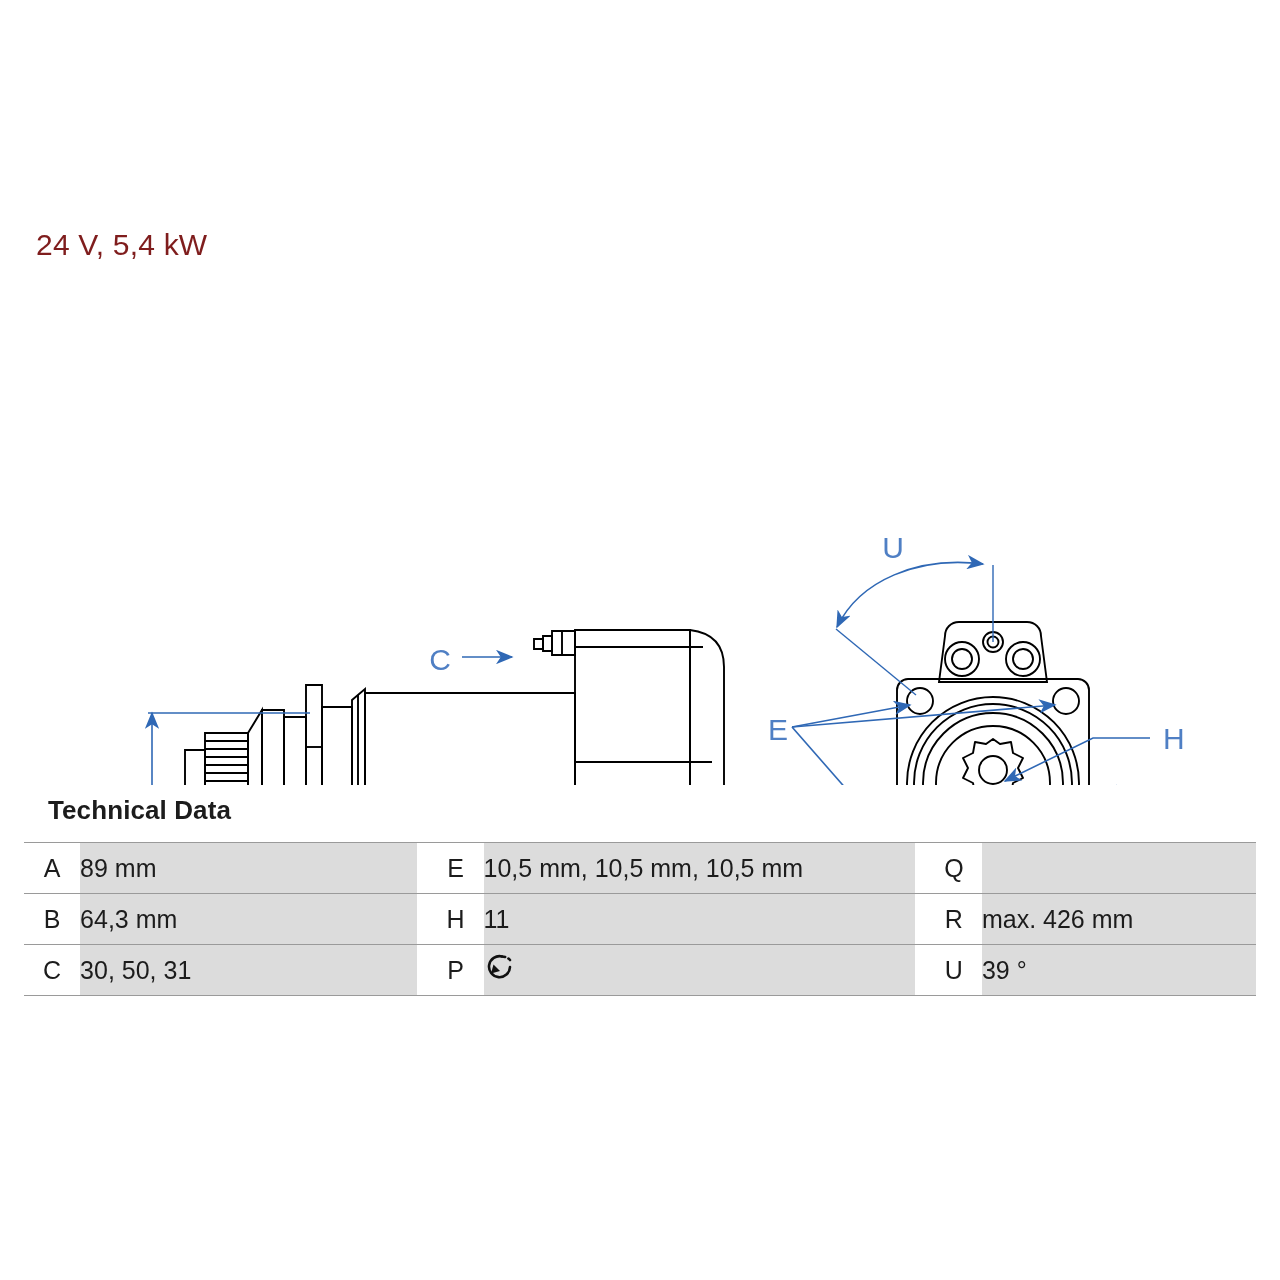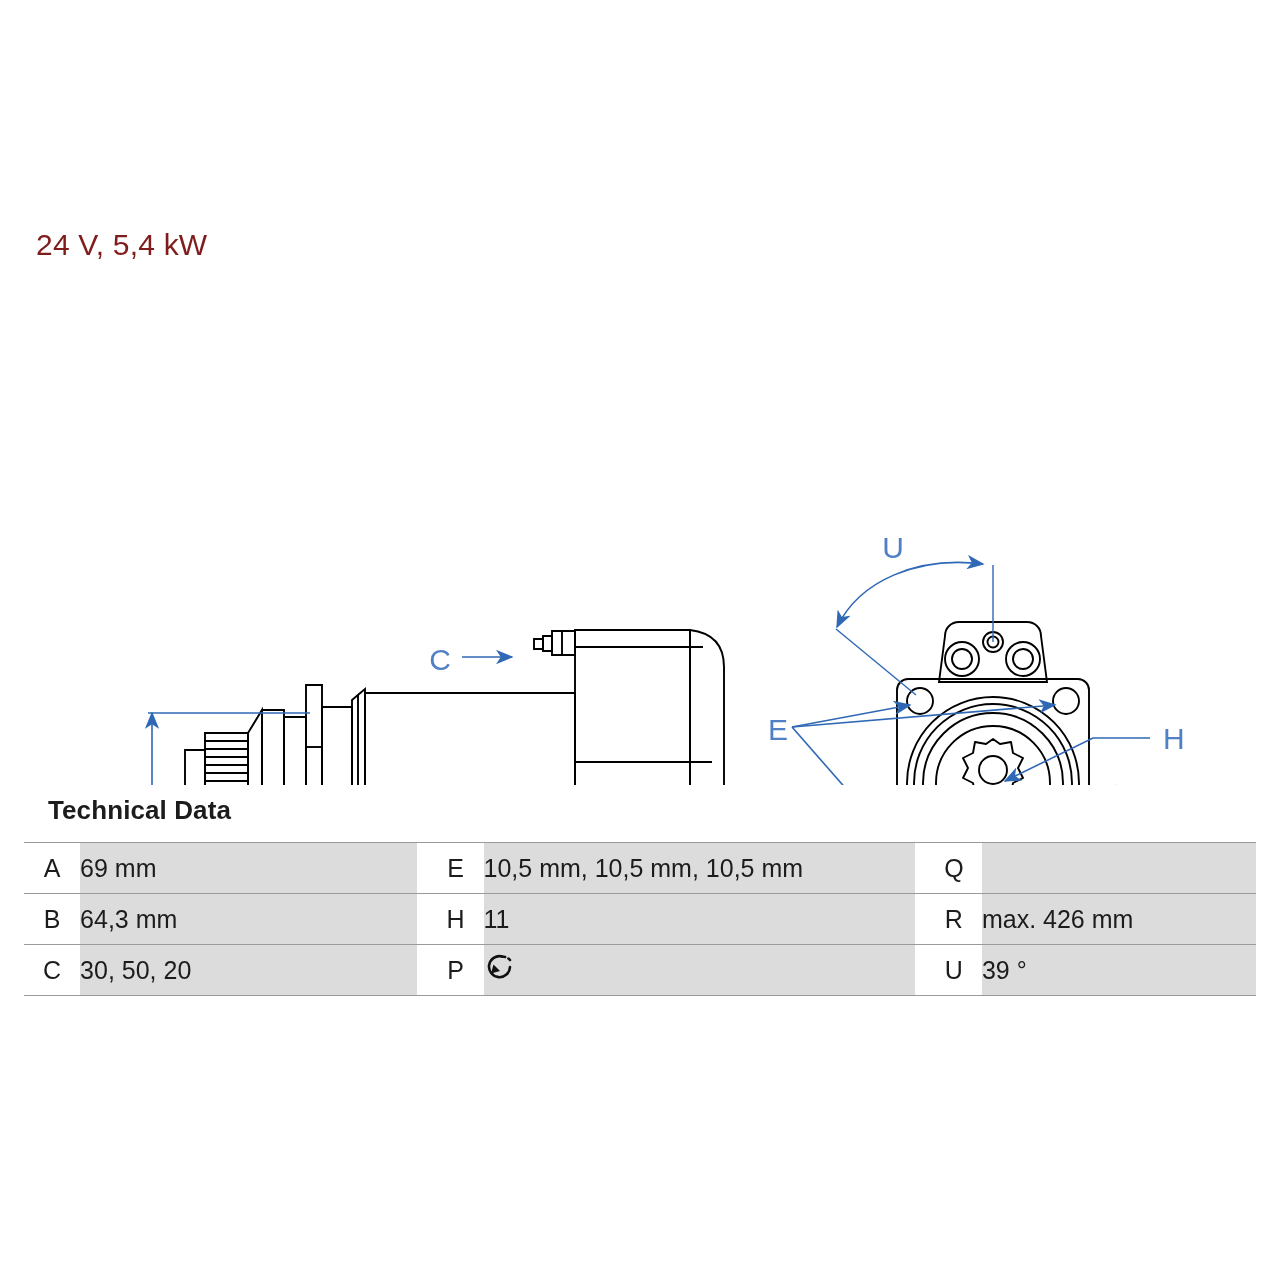--- a/index.html
+++ b/index.html
@@ -228,41 +228,41 @@
 </svg>
 </div>
 
 <div id="tech-section">
   <div id="tech-heading">Technical Data</div>
 
   <table id="data-table">
     <tbody>
       <tr>
         <td class="k" style="width: 52px;">A</td>
-        <td class="v" style="width: 312px;">69 mm</td>
+        <td class="v" style="width: 312px;">89 mm</td>
         <td class="sp" style="width: 10px;"></td>
         <td class="k" style="width: 52px;">E</td>
         <td class="v" style="width: 400px;">10,5 mm, 10,5 mm, 10,5 mm</td>
         <td class="sp" style="width: 10px;"></td>
         <td class="k" style="width: 52px;">Q</td>
         <td class="v" style="width: 254px;"></td>
       </tr>
       <tr>
         <td class="k">B</td>
         <td class="v">64,3 mm</td>
         <td class="sp"></td>
         <td class="k">H</td>
         <td class="v">11</td>
         <td class="sp"></td>
         <td class="k">R</td>
         <td class="v">max. 426 mm</td>
       </tr>
       <tr>
         <td class="k">C</td>
-        <td class="v">30, 50, 20</td>
+        <td class="v">30, 50, 31</td>
         <td class="sp"></td>
         <td class="k">P</td>
         <td class="v">
           <span class="rot-icon">
             <svg width="36" height="34" viewBox="0 0 36 34">
               <path d="M26,17 A10.5,10.5 0 1,1 18,6.5" fill="none" stroke="#111" stroke-width="2.6" stroke-linecap="round"></path>
               <path d="M18,6.5 A10.5,10.5 0 0,1 26,10" fill="none" stroke="#111" stroke-width="2.6" stroke-linecap="round" stroke-dasharray="3.2 3.6"></path>
               <path d="M9.5,14.5 L16,21 L7,23.5 Z" fill="#111"></path>
             </svg>
           </span>

